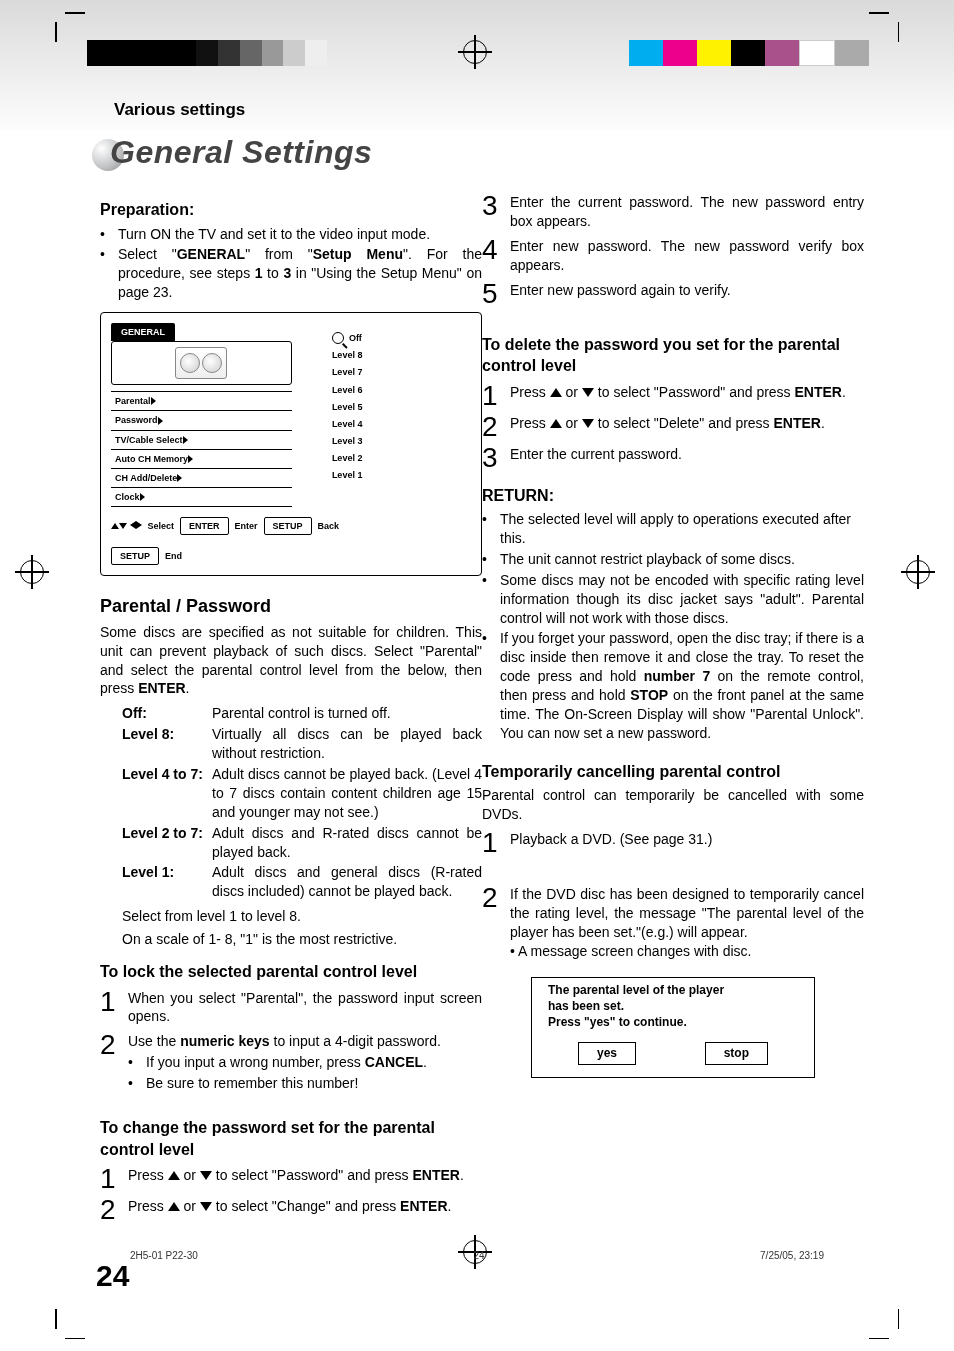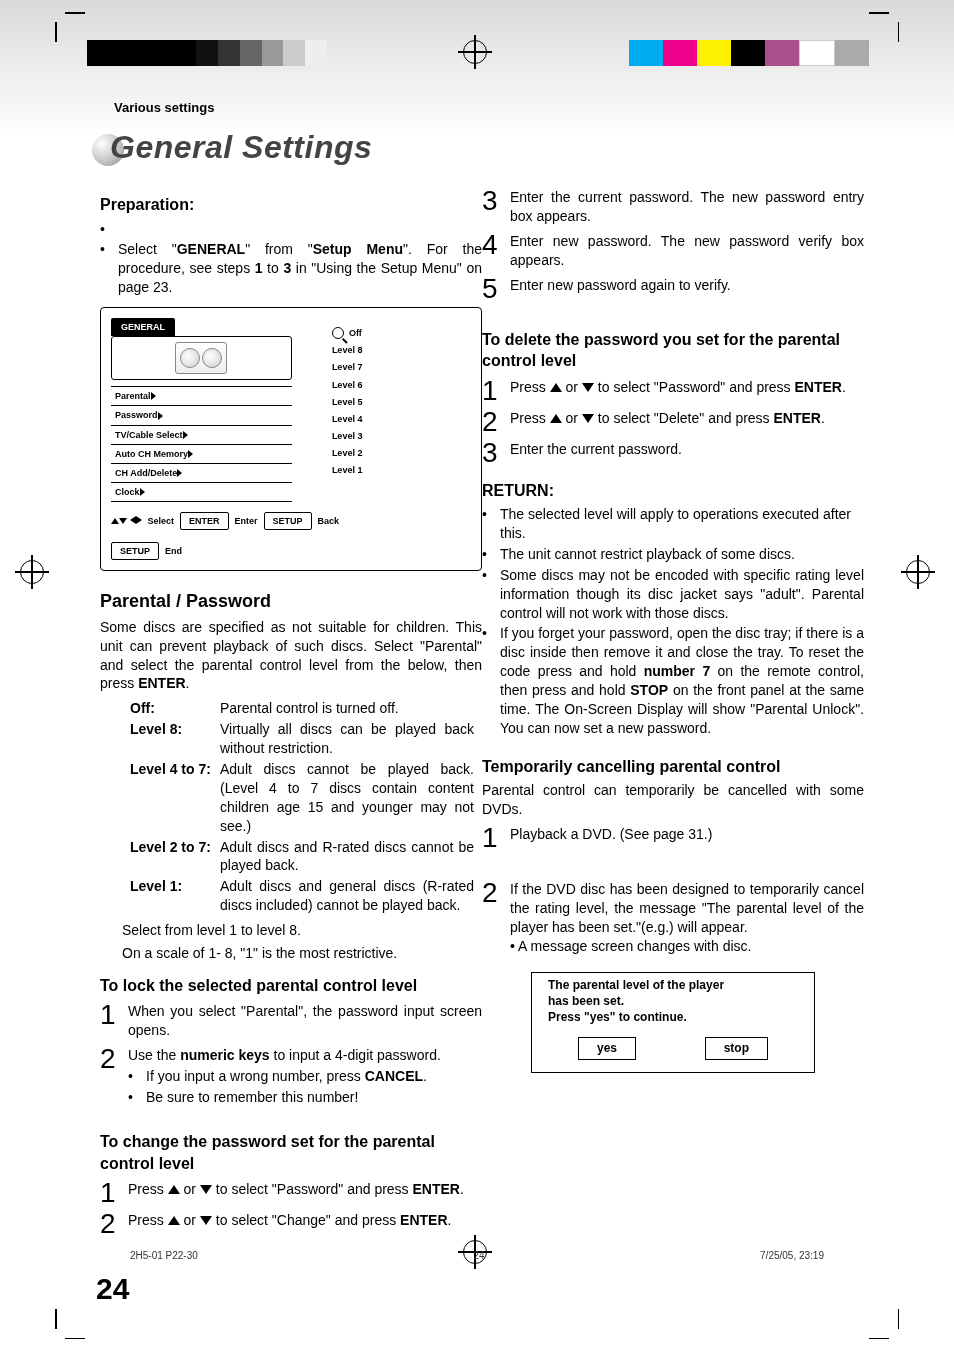--- a/index.html
+++ b/index.html
@@ -25,21 +25,21 @@
   .cropBL{position:absolute;bottom:12px;left:55px;}
   .cropTR{position:absolute;top:12px;right:55px;}
   .cropBR{position:absolute;bottom:12px;right:55px;}
   .crop{width:30px;height:30px}
   .crop div{position:absolute;background:#000}
   .cropTL .h{top:0;left:10px;width:20px;height:1.5px}.cropTL .v{left:0;top:10px;width:1.5px;height:20px}
   .cropBL .h{bottom:0;left:10px;width:20px;height:1.5px}.cropBL .v{left:0;bottom:10px;width:1.5px;height:20px}
   .cropTR .h{top:0;right:10px;width:20px;height:1.5px}.cropTR .v{right:0;top:10px;width:1.5px;height:20px}
   .cropBR .h{bottom:0;right:10px;width:20px;height:1.5px}.cropBR .v{right:0;bottom:10px;width:1.5px;height:20px}
   .content{position:relative;padding:100px 90px 40px 100px}
-  .breadcrumb{font-size:13px;font-weight:bold;margin:0 0 14px 14px}
+  .breadcrumb{font-size:17px;font-weight:bold;margin:0 0 14px 14px}
   .title{display:flex;align-items:flex-end;margin-bottom:16px}
   .title .dot{width:32px;height:32px;background:radial-gradient(circle at 30% 30%,#fff,#bfc1c3 60%,#8a8c8e);border-radius:50%;margin-left:-8px}
   .title h1{font-size:32px;font-weight:bold;font-style:italic;color:#444;margin:0 0 0 -14px;letter-spacing:.5px}
   .cols{display:flex;}
   .col{flex:1;font-size:14px;line-height:1.35}
   h2{font-size:16px;font-weight:bold;margin:12px 0 4px}
   .sec{font-size:18px;font-weight:bold;margin:18px 0 4px}
   p{margin:4px 0}
   .bul{display:flex;gap:8px;margin:2px 0}
   .bul .m{min-width:10px}
@@ -66,21 +66,21 @@
   .sc-mag:after{content:"";width:6px;height:1.5px;background:#000;position:absolute;bottom:-3px;right:-5px;transform:rotate(45deg)}
   .sc-foot{display:flex;flex-wrap:wrap;gap:6px;align-items:center;margin-top:10px;font-size:9px;font-weight:bold}
   .sc-btn{border:1px solid #000;border-radius:2px;padding:2px 8px;display:inline-block}
   .tri{display:inline-block;width:0;height:0}
   .tri.u{border-left:6px solid transparent;border-right:6px solid transparent;border-bottom:9px solid #000}
   .tri.d{border-left:6px solid transparent;border-right:6px solid transparent;border-top:9px solid #000}
   .tri.us{border-left:4px solid transparent;border-right:4px solid transparent;border-bottom:6px solid #000}
   .tri.ds{border-left:4px solid transparent;border-right:4px solid transparent;border-top:6px solid #000}
   .tri.ls{border-top:4px solid transparent;border-bottom:4px solid transparent;border-right:6px solid #000}
   .tri.rs{border-top:4px solid transparent;border-bottom:4px solid transparent;border-left:6px solid #000}
-  .deftab{display:flex;margin:2px 8px}
+  .deftab{display:flex;margin:2px 0}
   .deftab .k{min-width:90px;font-weight:bold}
   .deftab .v{flex:1}
   .dialog{border:1px solid #000;width:250px;margin:16px auto 0;padding:4px 16px 12px;font-size:12px;font-weight:bold}
   .dialog .btns{display:flex;justify-content:space-between;margin-top:12px;padding:0 30px}
   .dialog .btns span{border:1.5px solid #000;padding:2px 18px}
   .pgnum{font-size:30px;font-weight:bold;margin-top:30px;margin-left:-4px}
   .foot{position:absolute;bottom:90px;left:130px;right:130px;display:flex;justify-content:space-between;font-size:10px;color:#333}
   b{font-weight:bold}
 </style>
 </head>
@@ -145,20 +145,21 @@
       <div class="dot"></div>
       <h1>General Settings</h1>
     </div>
 
     <div class="cols">
 
       <div class="col">
         <h2>Preparation:</h2>
         <div class="bul">
             <span class="m">•</span>
+            <span>Turn ON the TV and set it to the video input mode.</span>
           </div>
         <div class="bul just">
             <span class="m">•</span>
           <span><span>Select "</span><b>GENERAL</b><span>" from "</span><b>Setup Menu</b><span>". For the procedure, see steps </span><b>1</b><span> to </span><b>3</b><span> in "Using the Setup Menu" on page 23.</span></span>
         </div>
 
         <div class="sc">
           <div class="sc-main">
             <div class="sc-left">
               <span class="sc-tab">GENERAL</span>

